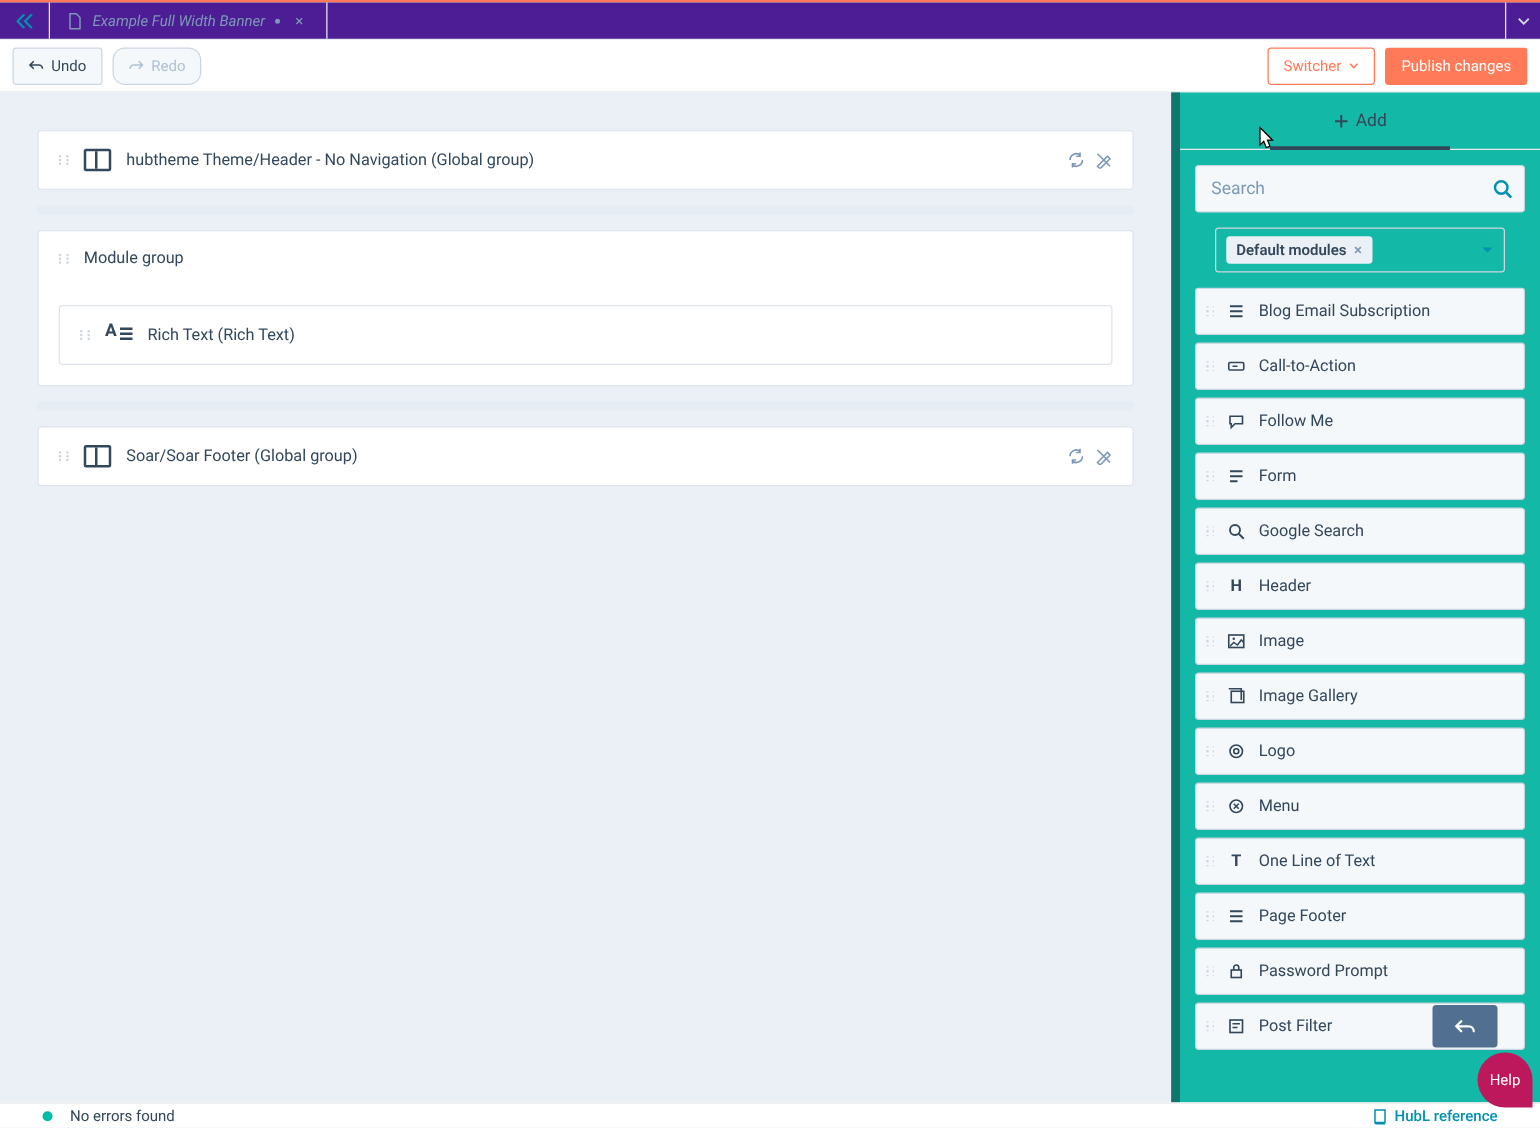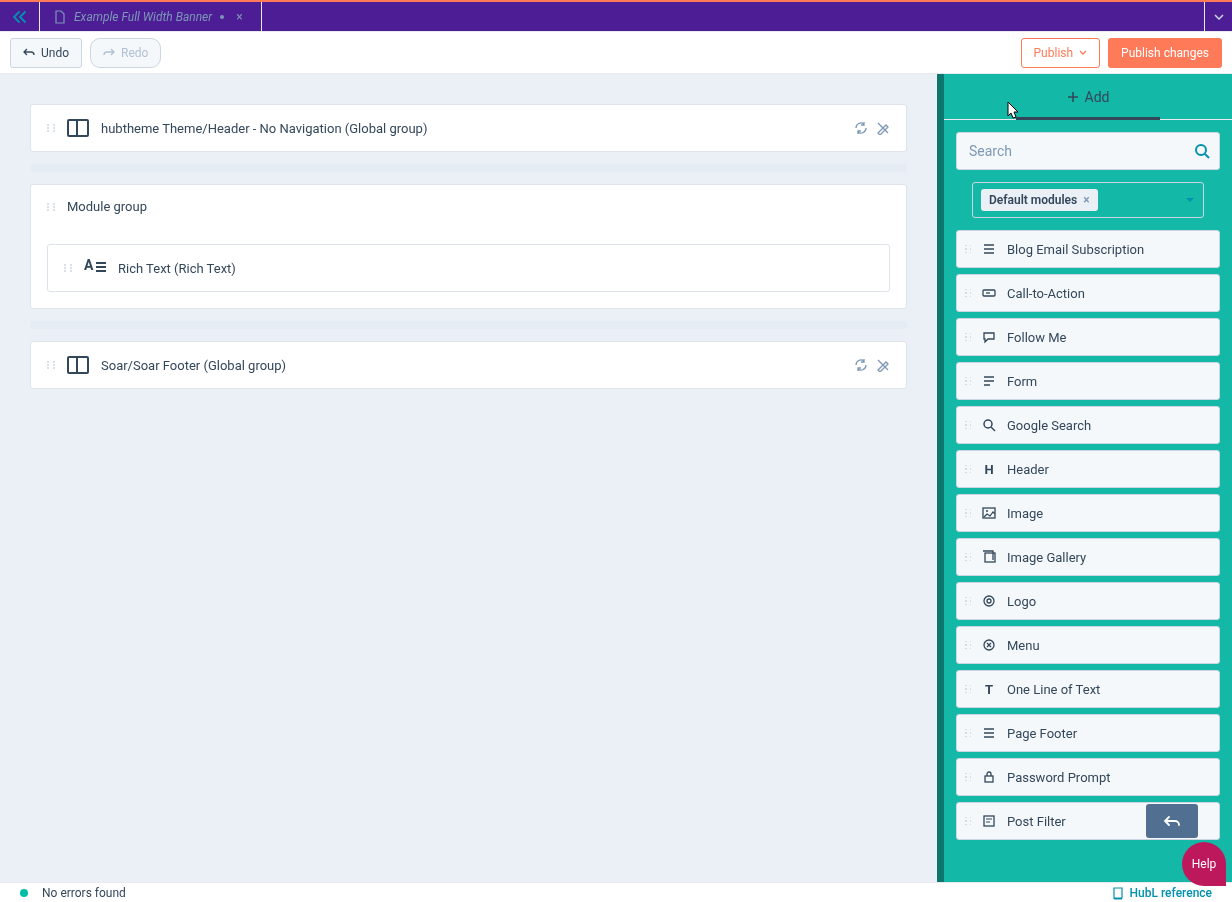--- a/index.html
+++ b/index.html
@@ -71,21 +71,21 @@
 
 .module-list { padding: 0 12px 12px; overflow-y: auto; flex: 1; }
 .module-item { display: flex; align-items: center; gap: 10px; height: 38px; border: 1px solid #cbd6e2; background: #f5f8fa; margin-bottom: 6px; border-radius: 3px; padding: 0 8px; cursor: grab; font-size: 13px; color: #33475b; }
 .module-item .mhandle { color: #cbd6e2; display: flex; flex-direction: column; gap: 2px; }
 .module-item .mhandle span { width: 6px; height: 1.5px; position: relative; }
 .module-item .mhandle span::before, .module-item .mhandle span::after { content: ''; position: absolute; width: 1.5px; height: 1.5px; background: #cbd6e2; border-radius: 50%; }
 .module-item .mhandle span::after { right: 0; }
 .module-item .micon { width: 16px; display: flex; justify-content: center; color: #33475b; }
 
 
-.status-bar { position: absolute; bottom: 0; left: 0; right: 0; height: 20px; background: #fff; border-top: 1px solid #e8eaed; display: flex; align-items: center; padding: 0 20px; font-size: 12px; color: #33475b; gap: 14px; }
+.status-bar { position: absolute; bottom: 0; left: 0; right: 0; height: 20px; background: #fff; border-top: 1px solid #e8eaed; display: flex; align-items: center; padding: 0 34px; font-size: 12px; color: #33475b; gap: 14px; }
 .status-dot { width: 8px; height: 8px; border-radius: 50%; background: #00bda5; }
 .status-right { margin-left: auto; display: flex; align-items: center; gap: 6px; color: #0091ae; font-weight: 500; }
 
 
 .float-undo { position: absolute; right: 34px; bottom: 64px; width: 52px; height: 34px; background: #516f90; border-radius: 3px; display: flex; align-items: center; justify-content: center; color: #fff; cursor: pointer; }
 .float-help { position: absolute; right: 6px; bottom: 16px; width: 44px; height: 44px; background: #be185d; border-radius: 22px 22px 0 22px; display: flex; align-items: center; justify-content: center; color: #fff; font-size: 12px; cursor: pointer; }
 
 svg { display: block; }
 </style>
 </head>
@@ -122,21 +122,21 @@
     <span>Undo</span>
   </button>
   <button class="btn btn-ghost disabled">
     <svg width="12" height="10" viewBox="0 0 12 10">
         <path d="M8 1l3 3-3 3M11 4H4a3 3 0 00-3 3" stroke="#b0c1d4" stroke-width="1.3" fill="none"></path>
       </svg>
     <span>Redo</span>
   </button>
   <div class="toolbar-right">
     <button class="btn btn-outline-orange">
-      <span>Publish</span>
+      <span>Switcher</span>
       <svg width="8" height="5" viewBox="0 0 8 5">
           <path d="M1 1l3 3 3-3" stroke="#ff7a59" stroke-width="1.3" fill="none"></path>
         </svg>
     </button>
     <button class="btn btn-orange">
       <span>Publish changes</span>
     </button>
   </div>
 </div>
 

